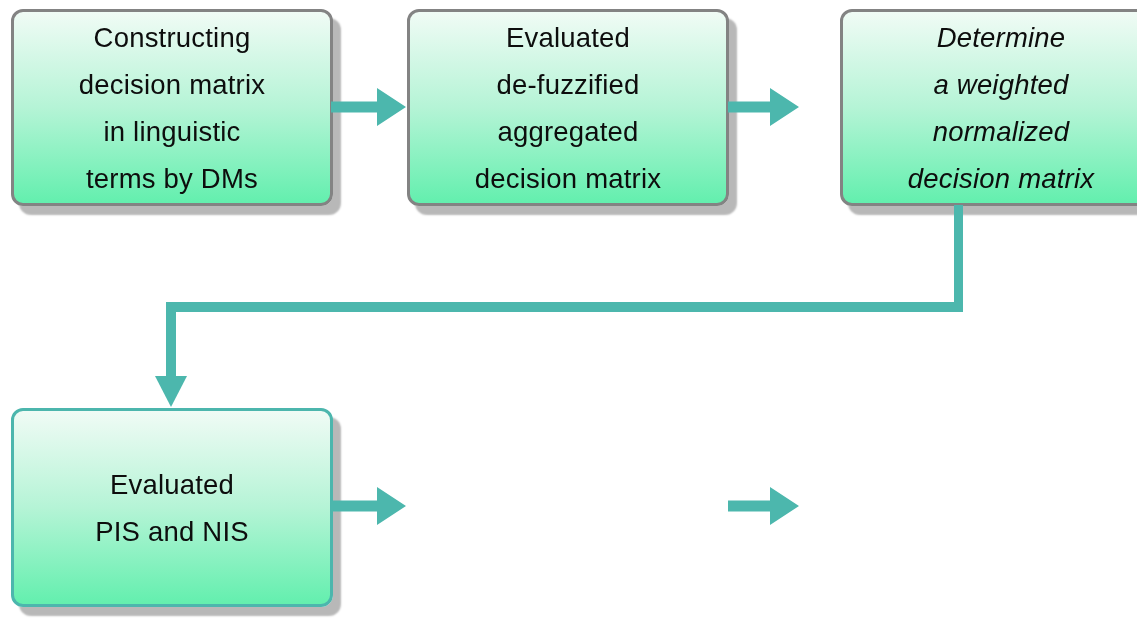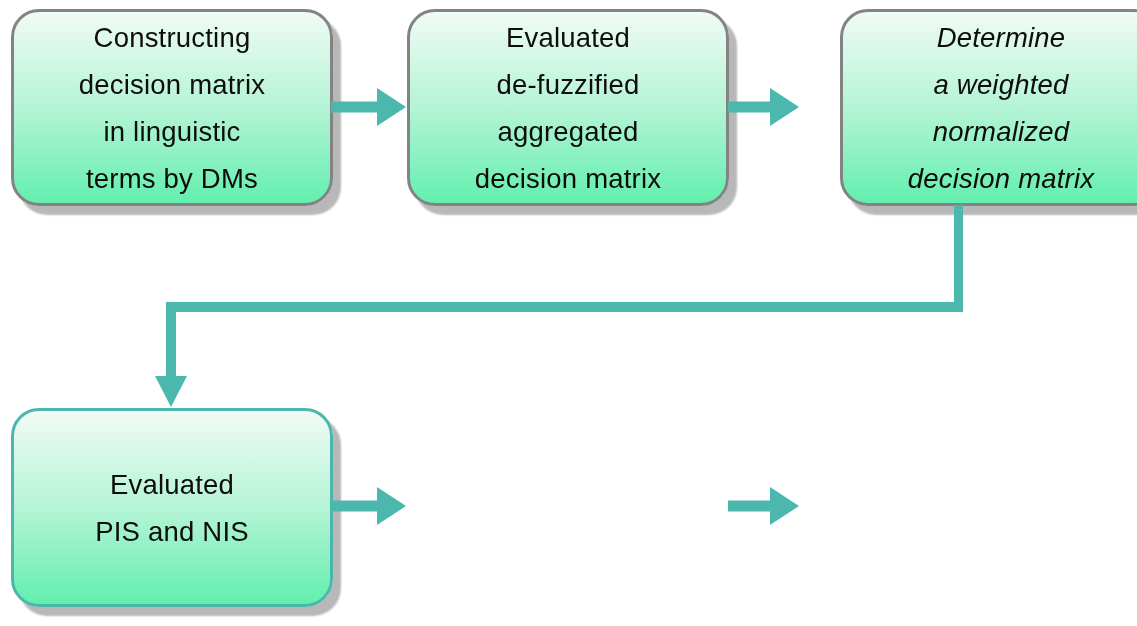--- a/index.html
+++ b/index.html
@@ -21,21 +21,21 @@
     position: relative;
     width: 1137px;
     height: 626px;
     background: var(--background);
     overflow: hidden;
   }
 
   .flow-box {
     position: absolute;
     width: 322px;
-    border-radius: 28px;
+    border-radius: 12px;
     background: linear-gradient(180deg, var(--grad-top) 0%, var(--grad-mid) 50%, var(--grad-bottom) 100%);
     box-shadow: 8px 9px 2px var(--shadow);
     display: flex;
     align-items: center;
     justify-content: center;
     text-align: center;
   }
   .flow-box .label {
     white-space: pre-line;
     font-size: 27.5px;

